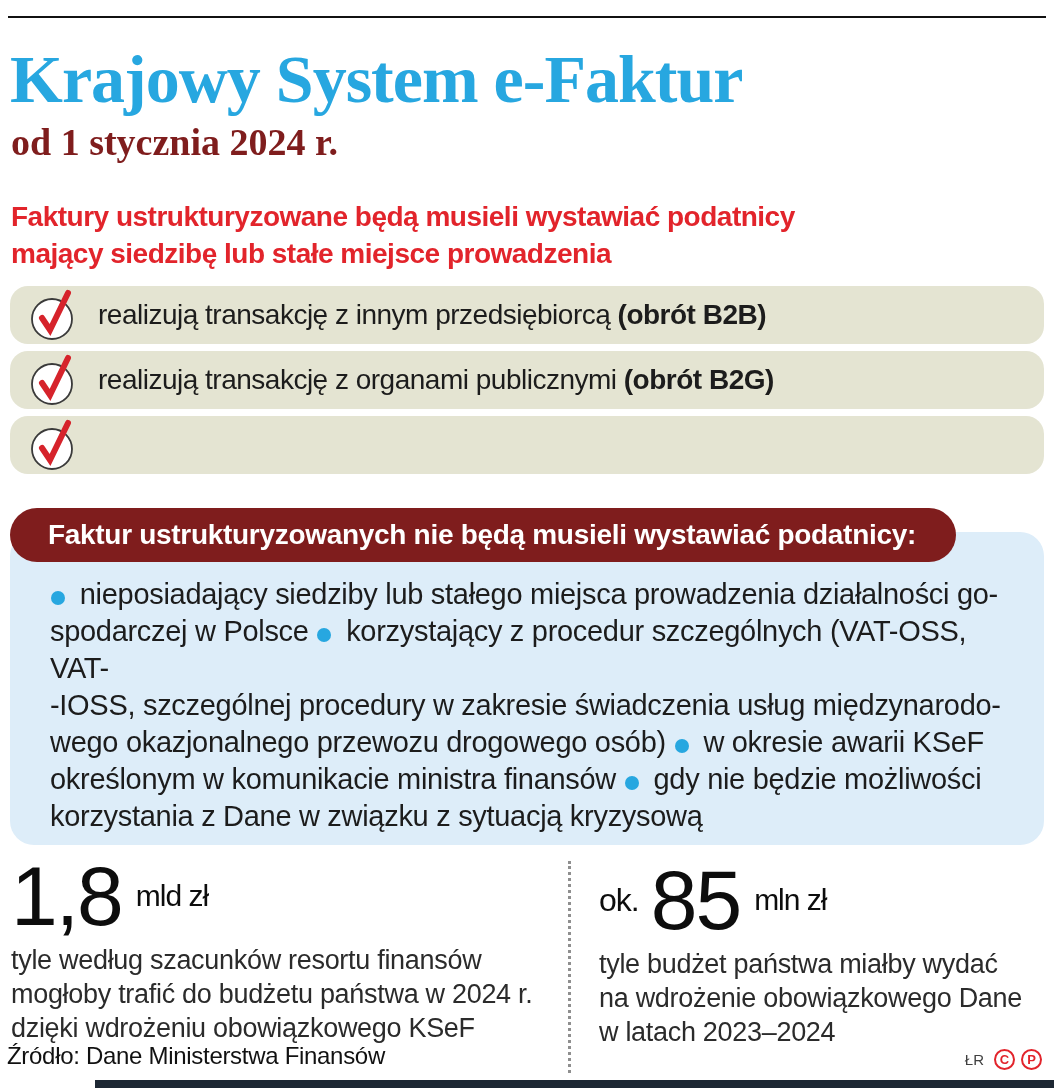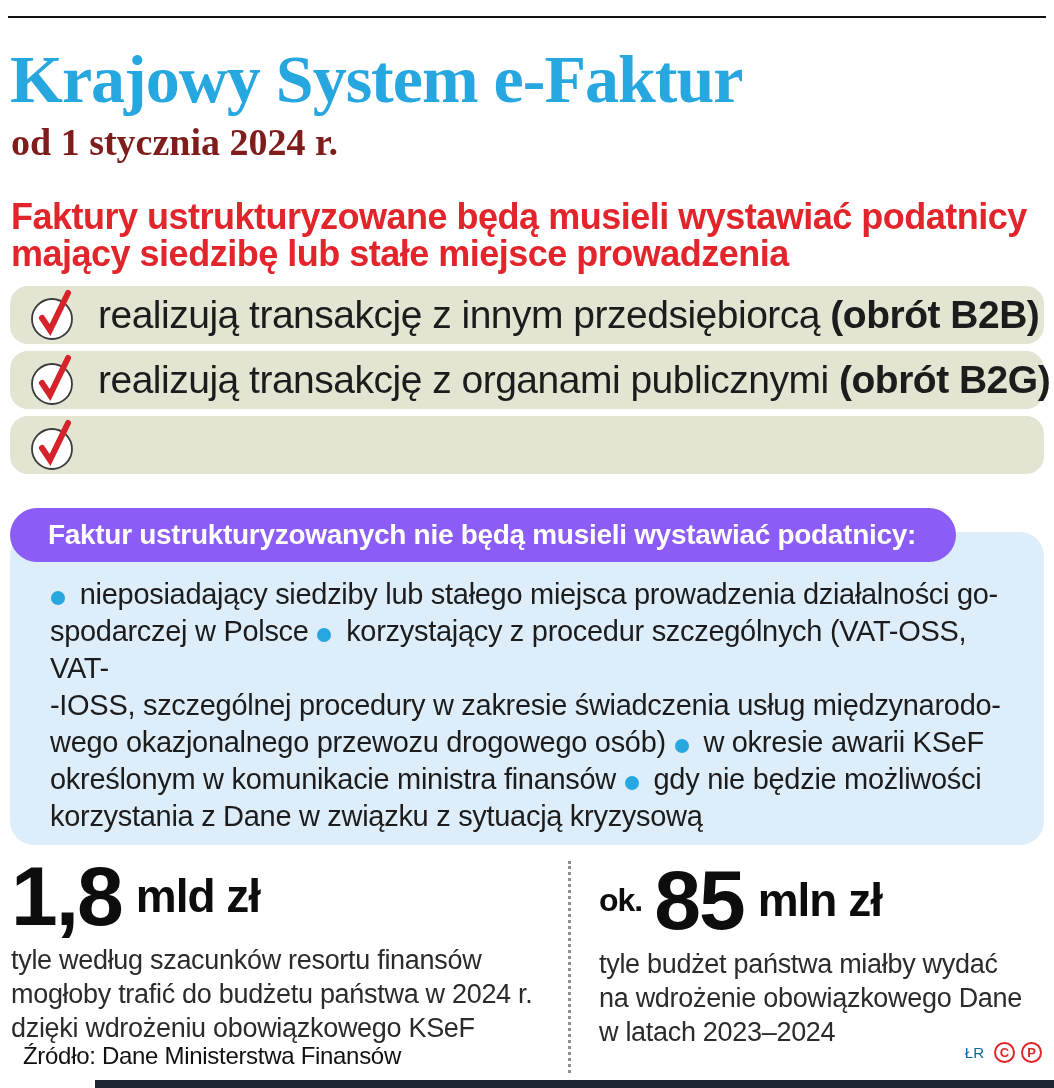--- a/index.html
+++ b/index.html
@@ -31,43 +31,43 @@
     font-family:"Liberation Serif","DejaVu Serif",serif;
     font-weight:bold;
     font-size:38px;
     line-height:44px;
     color:#7f1d1d;
   }
   .intro{
     margin:34px 0 0 11px;
     color:#e2242b;
     font-weight:bold;
-    font-size:36px;
+    font-size:28px;
     line-height:37px;
     letter-spacing:-0.5px;
   }
   .checklist{margin:14px 10px 0 10px;}
   .check-row{
     display:flex;align-items:center;
     background:#e4e4d2;
     border-radius:18px;
     height:58px;
     margin-bottom:7px;
     padding:0 20px;
   }
   .check-icon{flex:0 0 auto;width:46px;height:54px;margin-right:22px;}
   .check-text{
-    font-size:39px;letter-spacing:-0.5px;color:#1c1c1c;white-space:nowrap;
+    font-size:28px;letter-spacing:-0.5px;color:#1c1c1c;white-space:nowrap;
   }
   .check-text b{letter-spacing:-0.5px;}
   .exempt{margin:34px 10px 0 10px;}
   .exempt-pill{
     position:relative;z-index:2;
     display:inline-block;
-    background:#8b5cf6;
+    background:#7f1d1d;
     color:#ffffff;
     font-weight:bold;
     font-size:28px;
     line-height:54px;
     height:54px;
     border-radius:27px;
     padding:0 40px 0 38px;
     letter-spacing:-0.3px;
     white-space:nowrap;
   }
@@ -102,41 +102,41 @@
   }
   .stat-right{
     flex:1 1 auto;
     border-left:3px dotted #8f8f8f;
     padding-left:28px;
     margin-top:4px;
     padding-bottom:24px;
   }
   .stat-big{
     display:flex;align-items:flex-end;
-    font-weight:bold;color:#0d0d0d;
+    font-weight:normal;color:#0d0d0d;
     line-height:78px;
     letter-spacing:-2px;
   }
   .stat-value{font-size:84px;}
   .stat-prefix{font-size:32px;margin-right:12px;letter-spacing:-1px;}
-  .stat-unit{font-size:46px;margin-left:14px;letter-spacing:-1px;}
+  .stat-unit{font-size:30px;margin-left:14px;letter-spacing:-1px;}
   .stat-desc{
     margin-top:8px;
     font-size:27px;
     line-height:34px;
     letter-spacing:-0.3px;
     color:#2b2b2b;
   }
   .footer{
-    position:absolute;left:23px;right:12px;bottom:20px;
-    display:flex;justify-content:space-between;align-items:flex-start;
+    position:absolute;left:7px;right:12px;bottom:20px;
+    display:flex;justify-content:space-between;align-items:flex-end;
   }
   .footer-source{font-size:24px;letter-spacing:-0.3px;color:#111111;}
   .footer-right{display:flex;align-items:center;gap:6px;}
-  .footer-credit{font-size:15px;color:#0369a1;margin-right:4px;}
+  .footer-credit{font-size:15px;color:#404040;margin-right:4px;}
   .c-badge{
     display:flex;align-items:center;justify-content:center;
     width:21px;height:21px;
     border:2px solid #e2242b;border-radius:50%;
     color:#e2242b;font-weight:bold;font-size:13px;
     box-sizing:border-box;
   }
   .bottom-bar{
     position:absolute;left:95px;right:0;bottom:0;height:10px;
     background:#1d2733;

